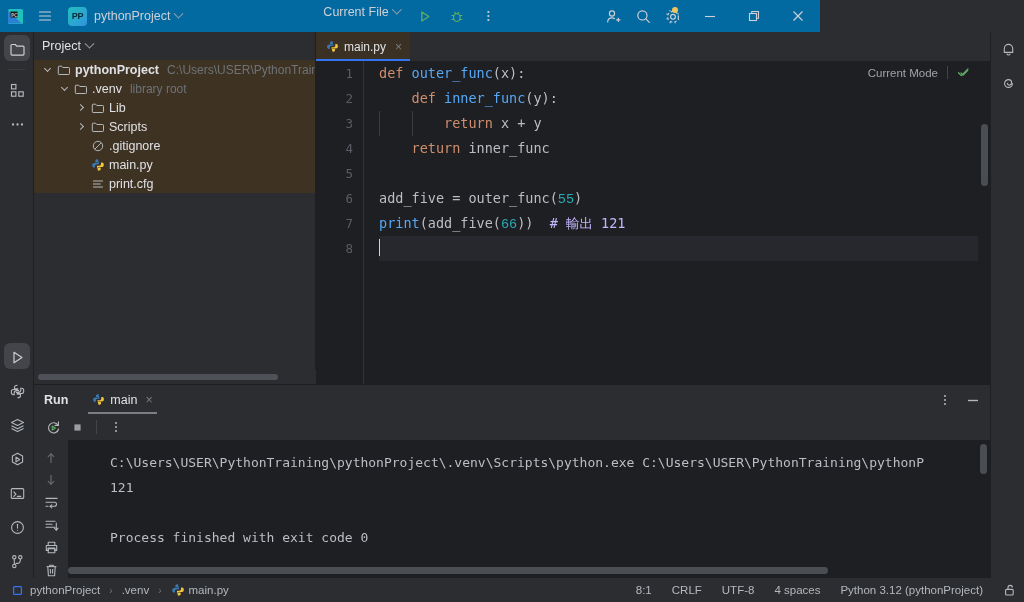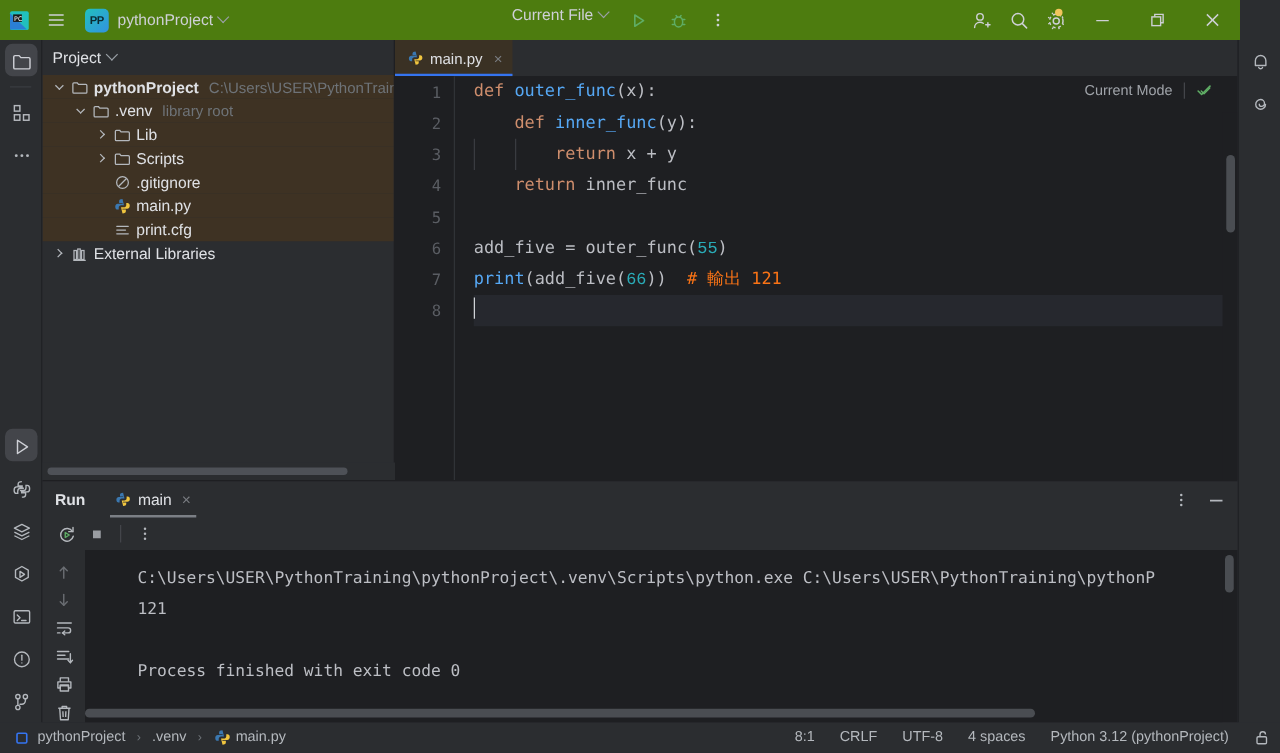--- a/index.html
+++ b/index.html
@@ -7,22 +7,22 @@
     width:1024px; height:602px; overflow:hidden;
     background:#2b2d30;
     font-family:"Liberation Sans", sans-serif;
     font-size:12px; color:#dfe1e5;
     -webkit-font-smoothing:antialiased;
   }
   .app{ position:relative; width:1024px; height:602px; }
 
   
   .titlebar{
-    position:absolute; left:0; top:0; width:992px; height:32px;
-    background:#4d7c0f; display:flex; align-items:center;
+    position:absolute; left:0; top:0; width:820px; height:32px;
+    background:#0369a1; display:flex; align-items:center;
   }
   .tb-left{ display:flex; align-items:center; height:32px; }
   .tb-ico{
     width:30px; height:32px; display:flex; align-items:center; justify-content:center;
     cursor:default;
   }
   .tb-ico svg{ display:block; }
   .proj-badge{
     width:19px; height:19px; border-radius:4px;
     background:linear-gradient(135deg,#21c0bd,#3392e0);
@@ -112,21 +112,21 @@
   .code{
     position:absolute; left:49px; top:0; right:0; bottom:0;
     font-family:"DejaVu Sans Mono", monospace; font-size:13.5px; line-height:25px;
     white-space:pre; padding-left:14px; color:#bcbec4;
   }
   .code .ln-row{ height:25px; position:relative; }
   .code .ln-row.cur{ background:#26282e; }
   .kw{ color:#cf8e6d; }
   .fn{ color:#56a8f5; }
   .num{ color:#2aacb8;font-family:Liberation Mono, monospace; }
-  .cm{ color:#f97316; }
+  .cm{ color:#c4b5fd; }
   .pl{ color:#bcbec4; }
   .indent-guide{
     position:absolute; top:0; width:1px; height:25px; background:#393b40;
   }
   .caret{
     display:inline-block; width:1px; height:17px; background:#cfd2d6;
     vertical-align:-3px;
   }
   .reader-mode{
     position:absolute; right:20px; top:5px; display:flex; align-items:center; gap:9px;
@@ -482,36 +482,20 @@
           <span style="display: flex; align-items: center; width: 14px; flex: 0 0 14px;">
             <svg width="14" height="14" viewBox="0 0 14 14">
               <g stroke="#b4b8bd" stroke-width="1" stroke-linecap="round">
                 <line x1="2.4" y1="4" x2="11.6" y2="4"></line>
                 <line x1="2.4" y1="7" x2="9.4" y2="7"></line>
                 <line x1="2.4" y1="10" x2="11.6" y2="10"></line>
               </g>
             </svg>
           </span>
           <span class="t-name">print.cfg</span>
-        </div>
-        <div class="row" style="padding-left: 8px;">
-          <span class="arrow closed">
-            <i></i>
-          </span>
-          <span style="display: flex; align-items: center; width: 14px; flex: 0 0 14px;">
-            <svg width="14" height="14" viewBox="0 0 14 14">
-              <g fill="none" stroke="#b4b8bd" stroke-width="1">
-                <rect x="2.2" y="4.4" width="2" height="7.2"></rect>
-                <rect x="5.2" y="3.2" width="2" height="8.4"></rect>
-                <rect x="8.2" y="4.4" width="2" height="7.2"></rect>
-                <line x1="1.6" y1="12.2" x2="11.6" y2="12.2"></line>
-              </g>
-            </svg>
-          </span>
-          <span class="t-name">External Libraries</span>
         </div>
       </div>
     <div class="proj-hscroll">
       <div class="thumb"></div>
     </div>
   </div>
 
   <div class="editor-wrap">
     <div class="tabbar">
       <div class="tab">

